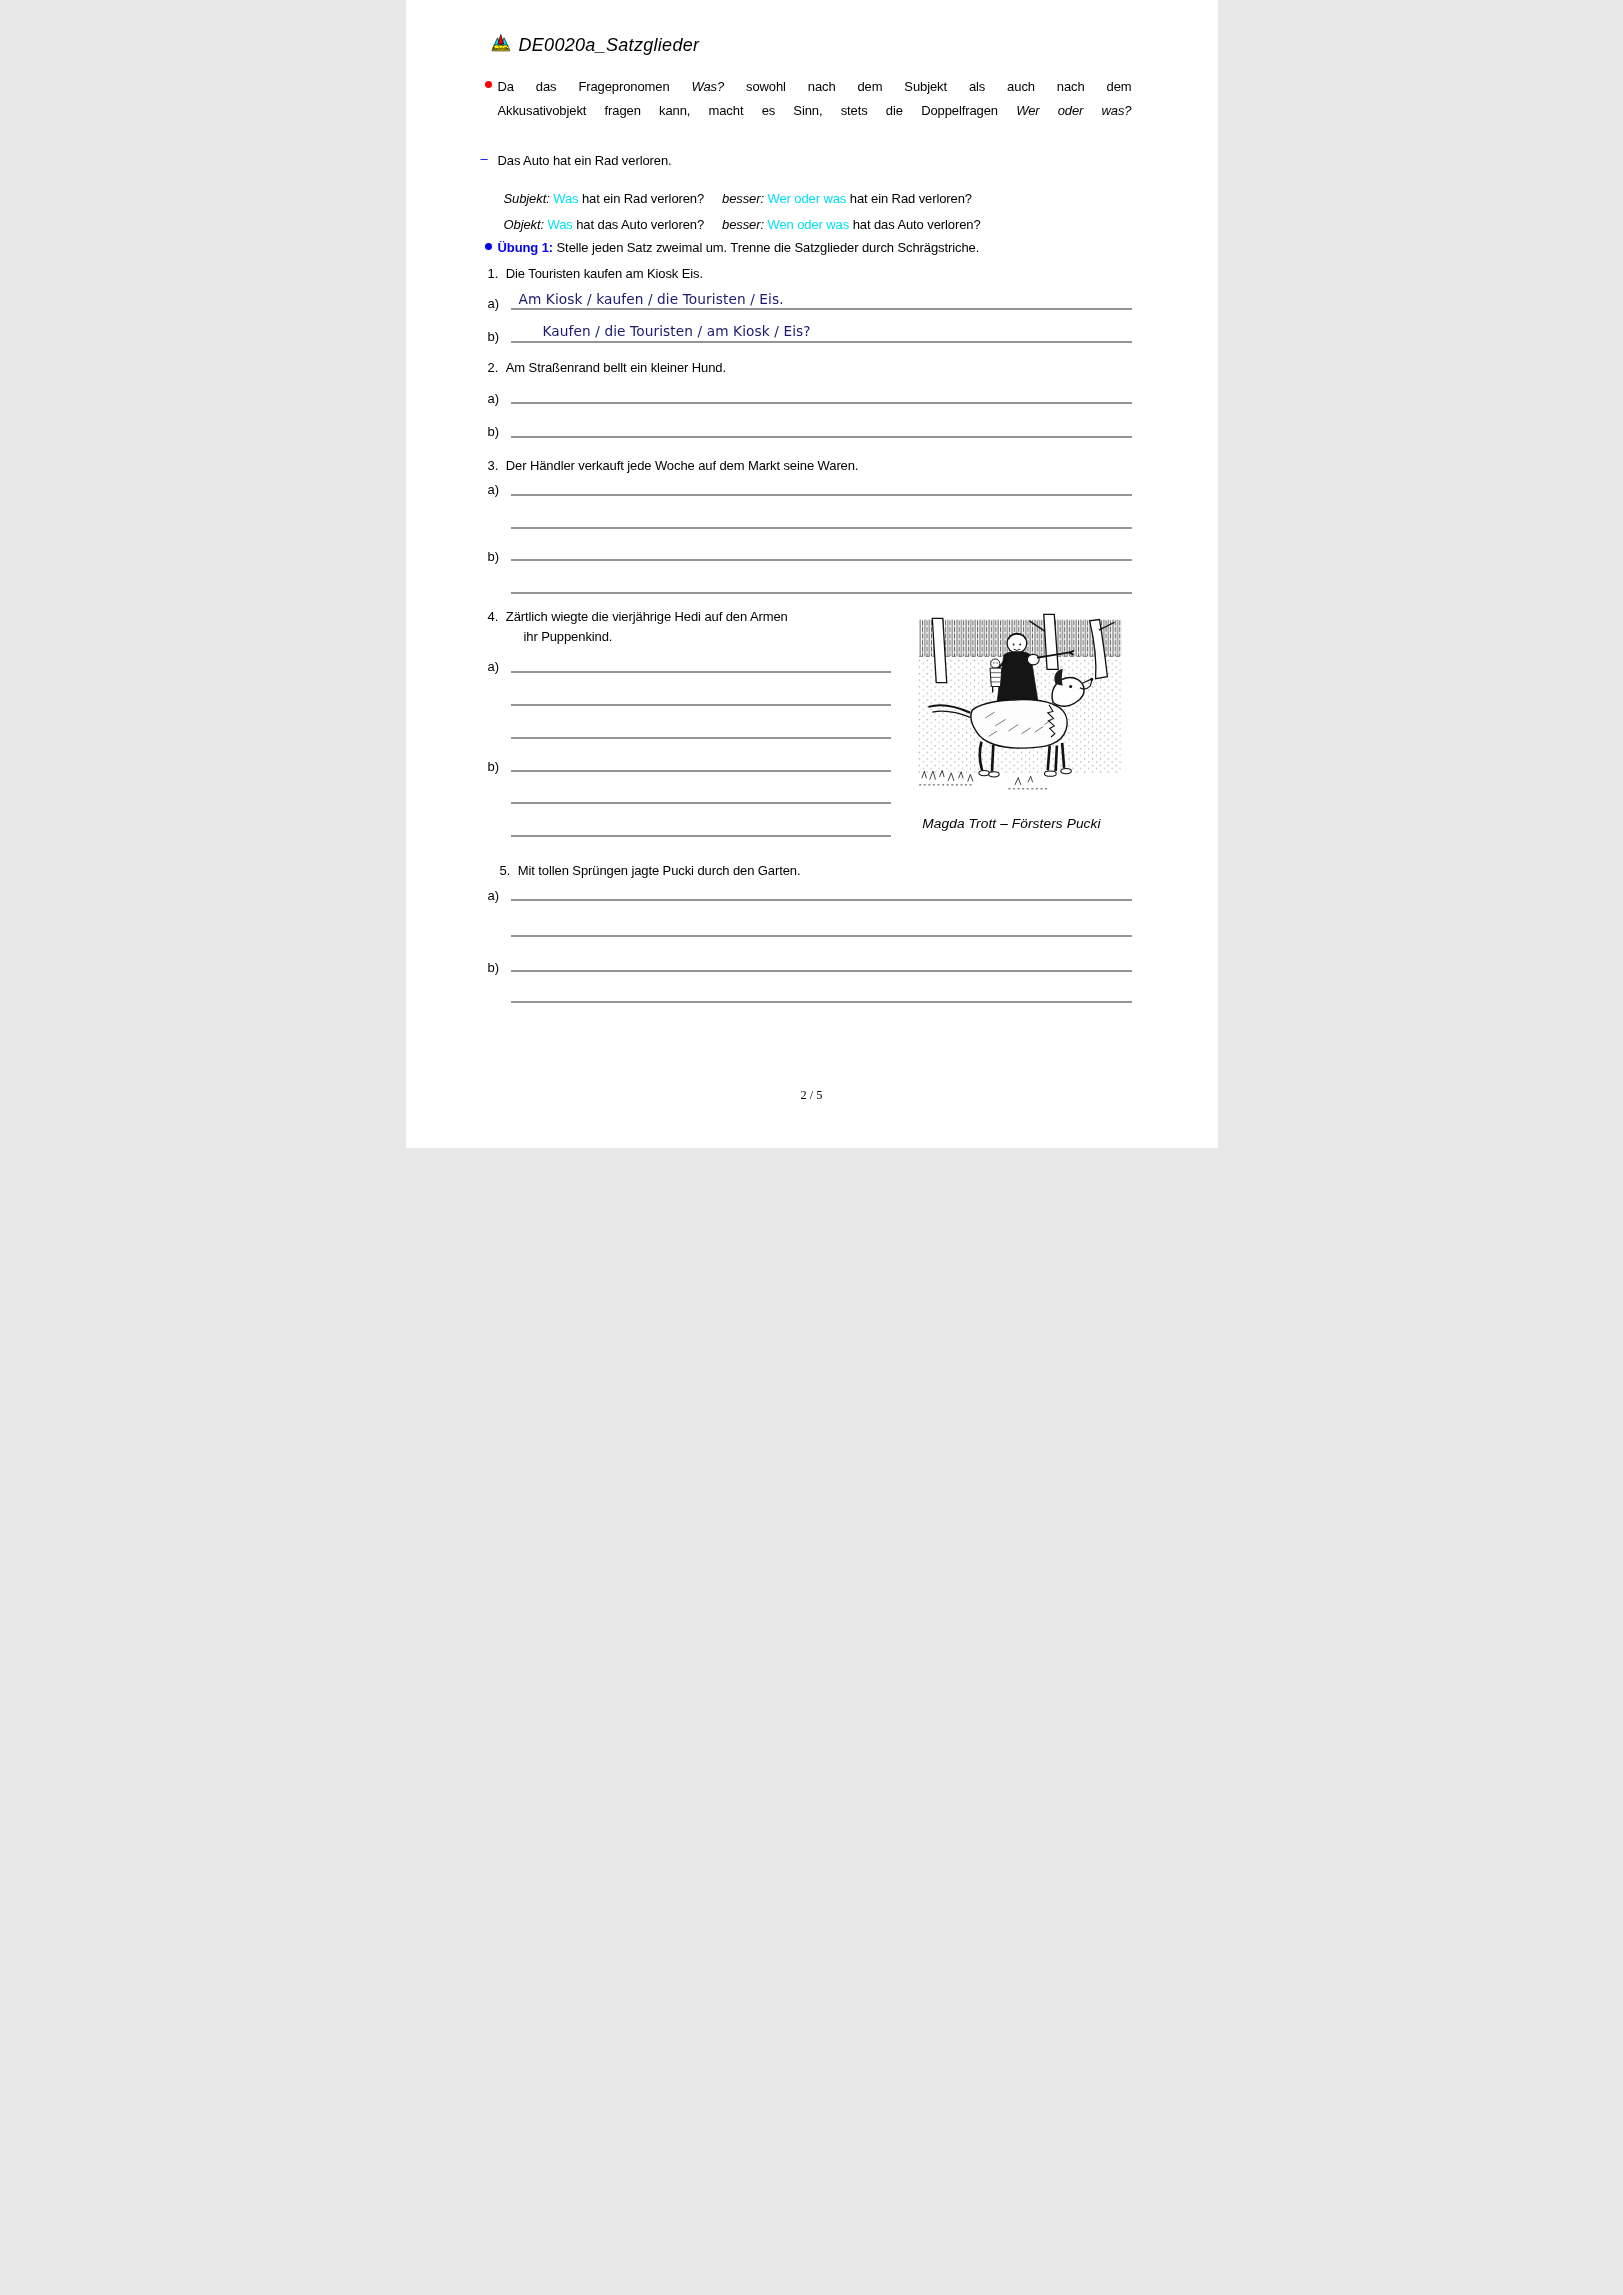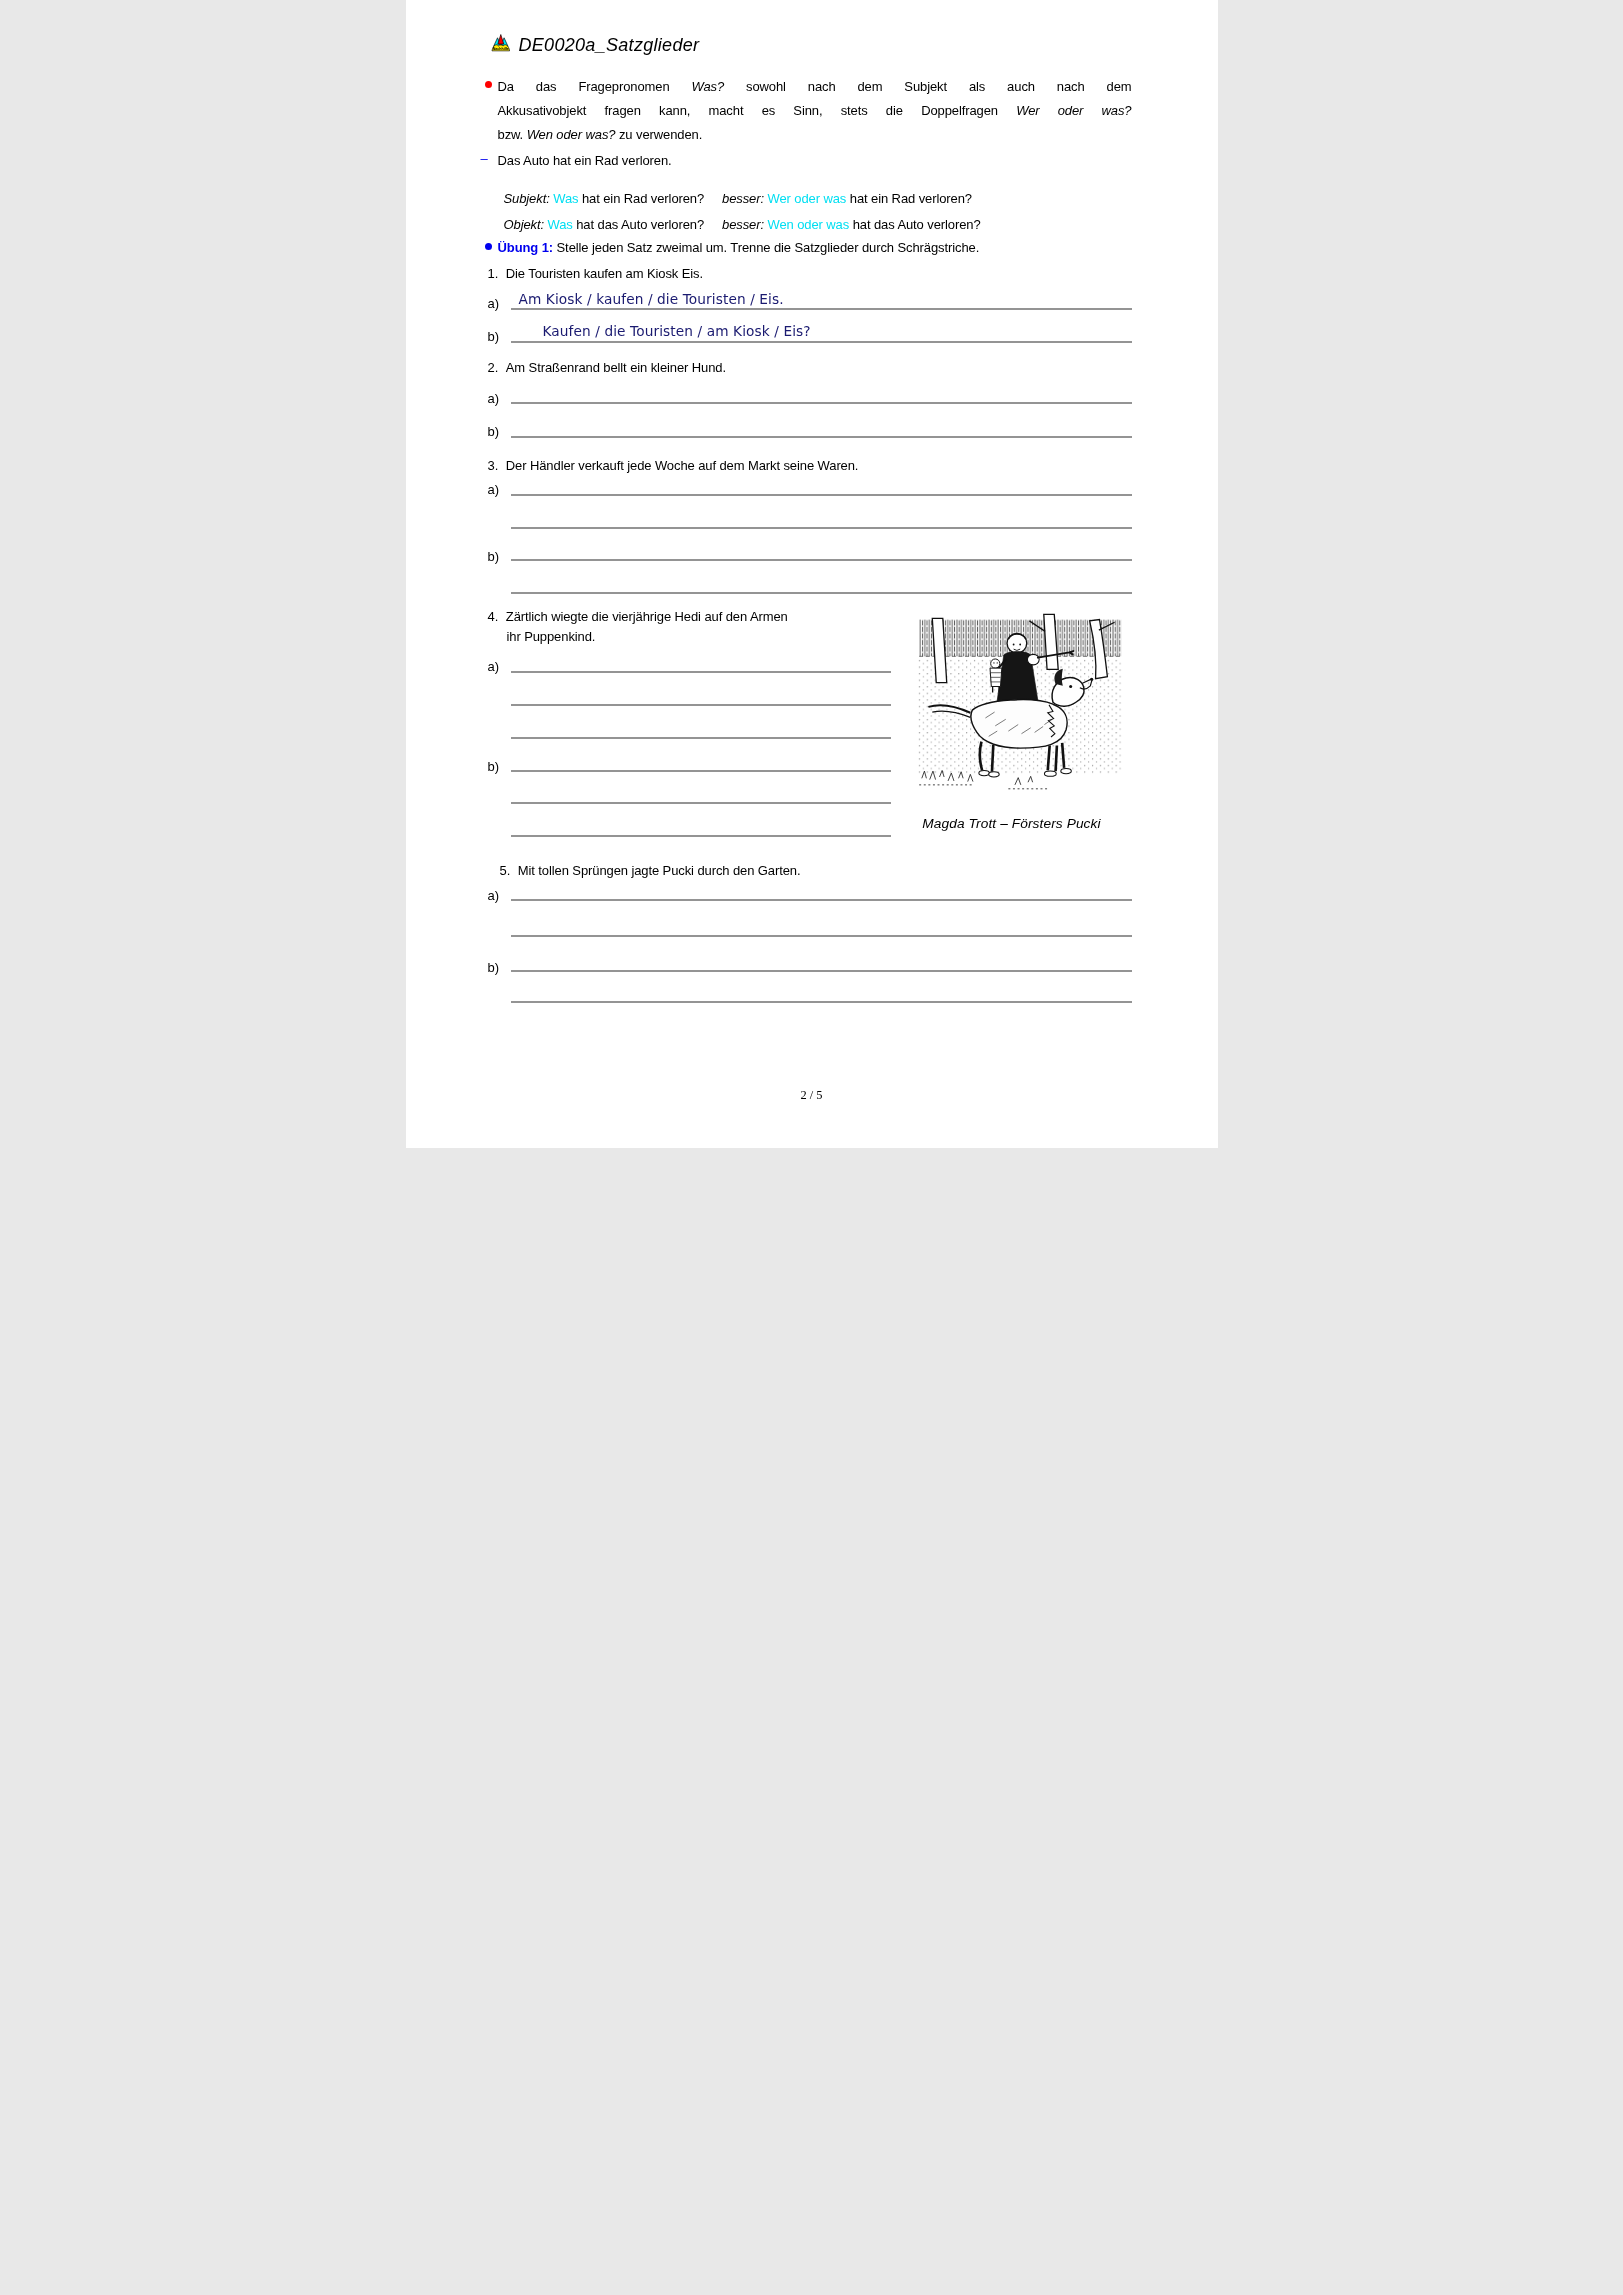--- a/index.html
+++ b/index.html
@@ -34,21 +34,20 @@
     <path d="M30,4 L39,33 L21,33 Z" fill="#ff0000" stroke="#000" stroke-width="2"></path>
     <path d="M3,54 C6,36 17,31 23,39 C26,35 34,35 37,39 C43,31 54,36 57,54 Z" fill="#ffeb00" stroke="#000" stroke-width="2"></path>
     <text x="30" y="52" text-anchor="middle" font-family="Liberation Sans, sans-serif" font-size="11" font-weight="bold" fill="#000">Nachhilfe</text>
   </svg>
   <div class="abs title" style="left:113px;top:35px;">DE0020a_Satzglieder</div>
 
   <div class="bullet red-b" style="left:79px;top:81px;"></div>
   <div class="abs body-text" style="left:92px;top:75px;width:634px;line-height:24px;">
     <div class="just"><span>Da das Fragepronomen </span><span class="ital">Was?</span><span> sowohl nach dem Subjekt als auch nach dem</span></div>
     <div class="just"><span>Akkusativobjekt fragen kann, macht es Sinn, stets die Doppelfragen </span><span class="ital">Wer oder was?</span></div>
-    <div><span>bzw. </span><span class="ital">Wen oder was?</span><span> zu verwenden.</span></div>
   </div>
 
   <div class="abs dashg" style="left:75px;top:151px;">–</div>
   <div class="abs body-text" style="left:92px;top:151px;">Das Auto hat ein Rad verloren.</div>
 
   <div class="abs body-text" style="left:98px;top:189px;">
     <span class="ital">Subjekt:</span>
     <span class="cyan">Was</span><span> hat ein Rad verloren?</span>
     <span class="ital" style="margin-left:14.4px;">besser:</span>
     <span class="cyan">Wer oder was</span><span> hat ein Rad verloren?</span>
@@ -89,21 +88,21 @@
   </div>
   <div class="abs ablbl" style="left:82px;top:482px;">a)</div>
   <div class="gline" style="left:105px;top:494px;width:621px;"></div>
   <div class="gline" style="left:105px;top:527px;width:621px;"></div>
   <div class="abs ablbl" style="left:82px;top:549px;">b)</div>
   <div class="gline" style="left:105px;top:559px;width:621px;"></div>
   <div class="gline" style="left:105px;top:592px;width:621px;"></div>
 
   <div class="abs body-text" style="left:82px;top:607px;width:406px;line-height:19.6px;">
     <span class="numlbl">4.</span><span>Zärtlich wiegte die vierjährige Hedi auf den Armen</span>
-    <div style="margin-left:19px;">ihr Puppenkind.</div>
+    <div style="margin-left:36px;">ihr Puppenkind.</div>
   </div>
   <div class="abs ablbl" style="left:82px;top:659px;">a)</div>
   <div class="gline" style="left:105px;top:671px;width:380px;"></div>
   <div class="gline" style="left:105px;top:704px;width:380px;"></div>
   <div class="gline" style="left:105px;top:737px;width:380px;"></div>
   <div class="abs ablbl" style="left:82px;top:759px;">b)</div>
   <div class="gline" style="left:105px;top:770px;width:380px;"></div>
   <div class="gline" style="left:105px;top:802px;width:380px;"></div>
   <div class="gline" style="left:105px;top:835px;width:380px;"></div>
 

